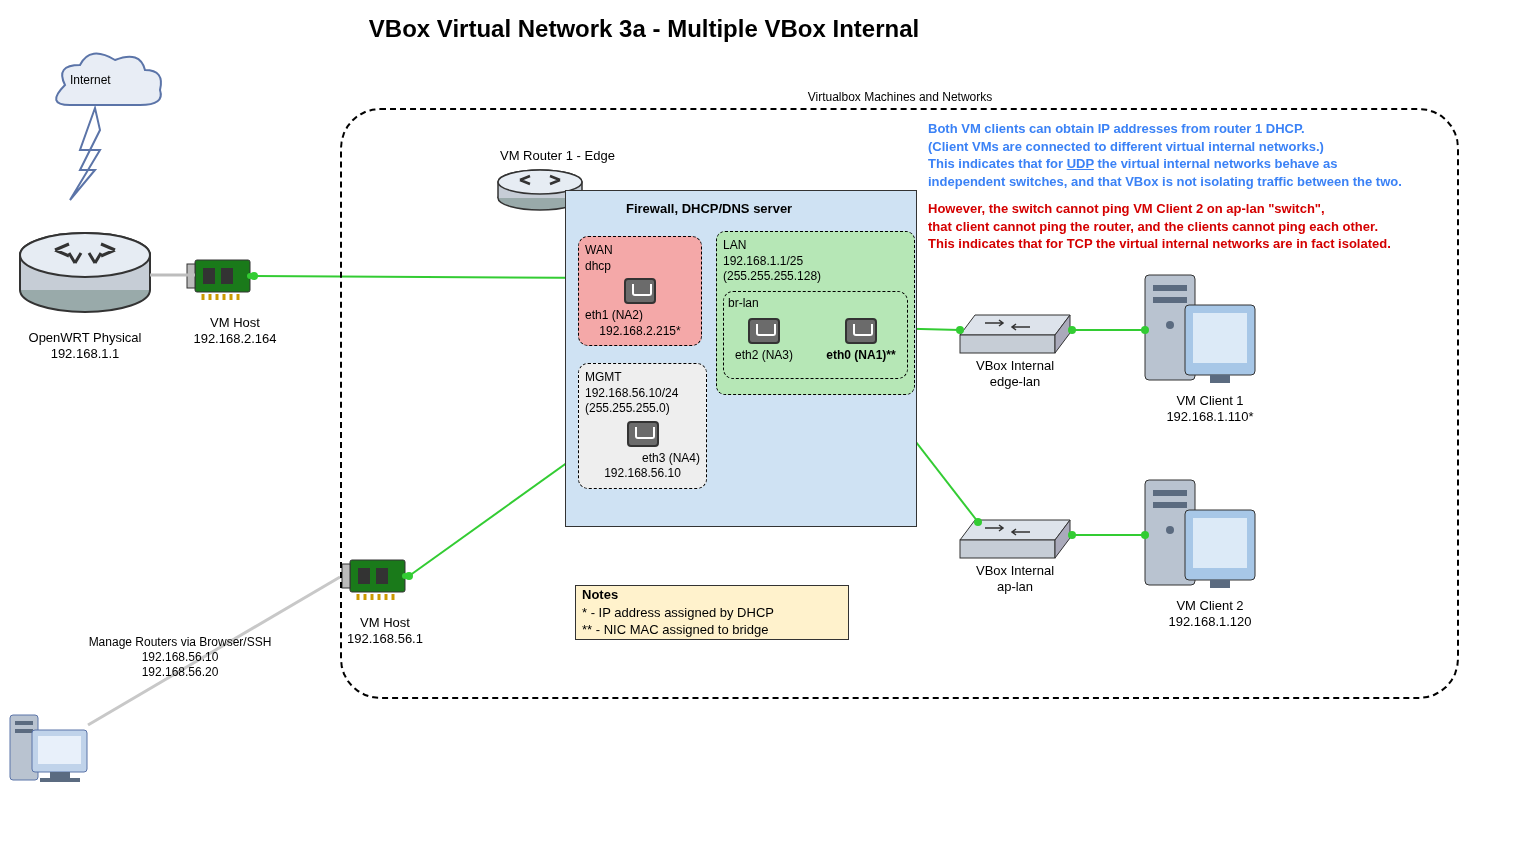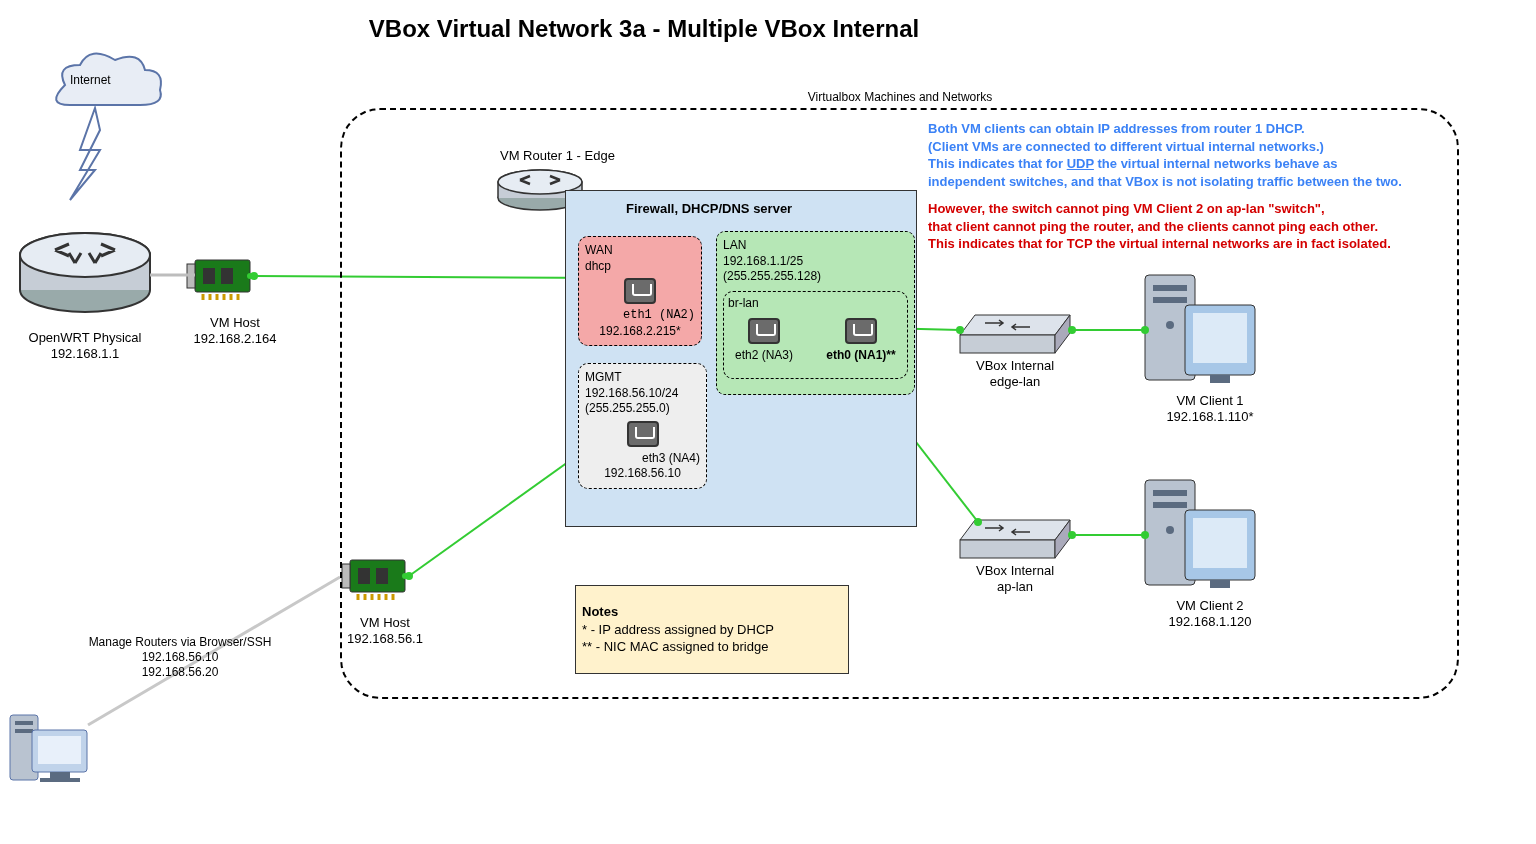--- a/index.html
+++ b/index.html
@@ -43,21 +43,21 @@
     padding: 6px;
     font-size: 12px;
     line-height: 1.3;
   }
   .wan { background: #f4a8a8; }
   .lan { background: #b6e7b6; }
   .mgmt { background: #eeeeee; }
   .notes {
     background: #fff2cc;
     border: 1px solid #333;
-    padding: 17px 6px;
+    padding: 0 6px;
     font-size: 13px;
     line-height: 1.35;
   }
   .commentary {
     font-weight: bold;
     font-size: 13px;
     line-height: 1.35;
   }
   .green-text { color: #3b82f6; }
   .red-text { color: #d40000; }
@@ -241,21 +241,21 @@
 
   <div class="abs" style="left:500px; top:148px;">VM Router 1 - Edge</div>
 
   <div class="abs big-box" style="left:550px; top:190px; width:350px; height:335px;margin-left:15px;">
     <div class="sub-box-header" style="margin:10px 0 10px 60px; text-align:left;">Firewall, DHCP/DNS server</div>
 
     <div class="iface-box wan" style="position:absolute; left:12px; top:45px; width:110px;">
       <div>WAN</div>
       <div>dhcp</div>
       <div class="nic-port"></div>
-      <div style="text-align:right;font-family:Liberation Mono, monospace;">eth1 (NA2)</div>
+      <div style="text-align:left;">eth1 (NA2)</div>
       <div style="text-align:center;">192.168.2.215*</div>
     </div>
 
     <div class="iface-box mgmt" style="position:absolute; left:12px; top:172px; width:115px;">
       <div>MGMT</div>
       <div>192.168.56.10/24</div>
       <div>(255.255.255.0)</div>
       <div class="nic-port"></div>
       <div style="text-align:right;">eth3 (NA4)</div>
       <div style="text-align:center;">192.168.56.10</div>

